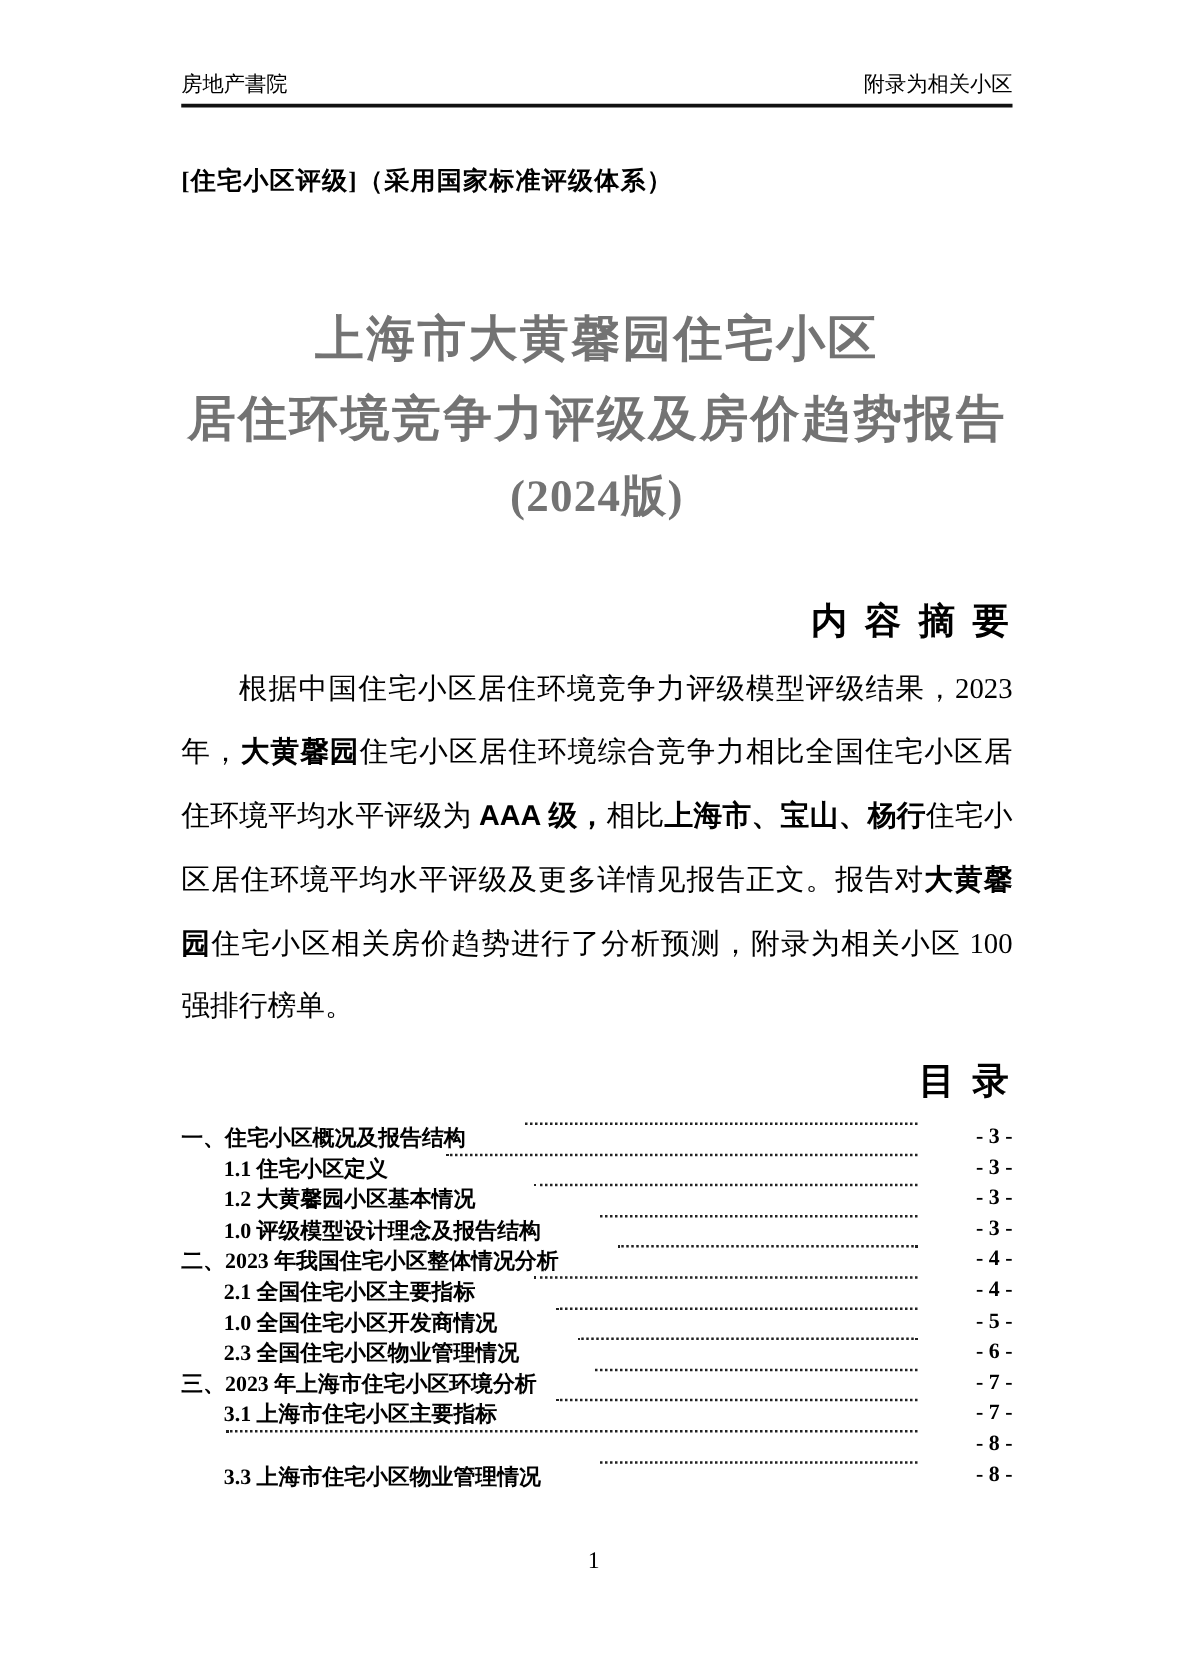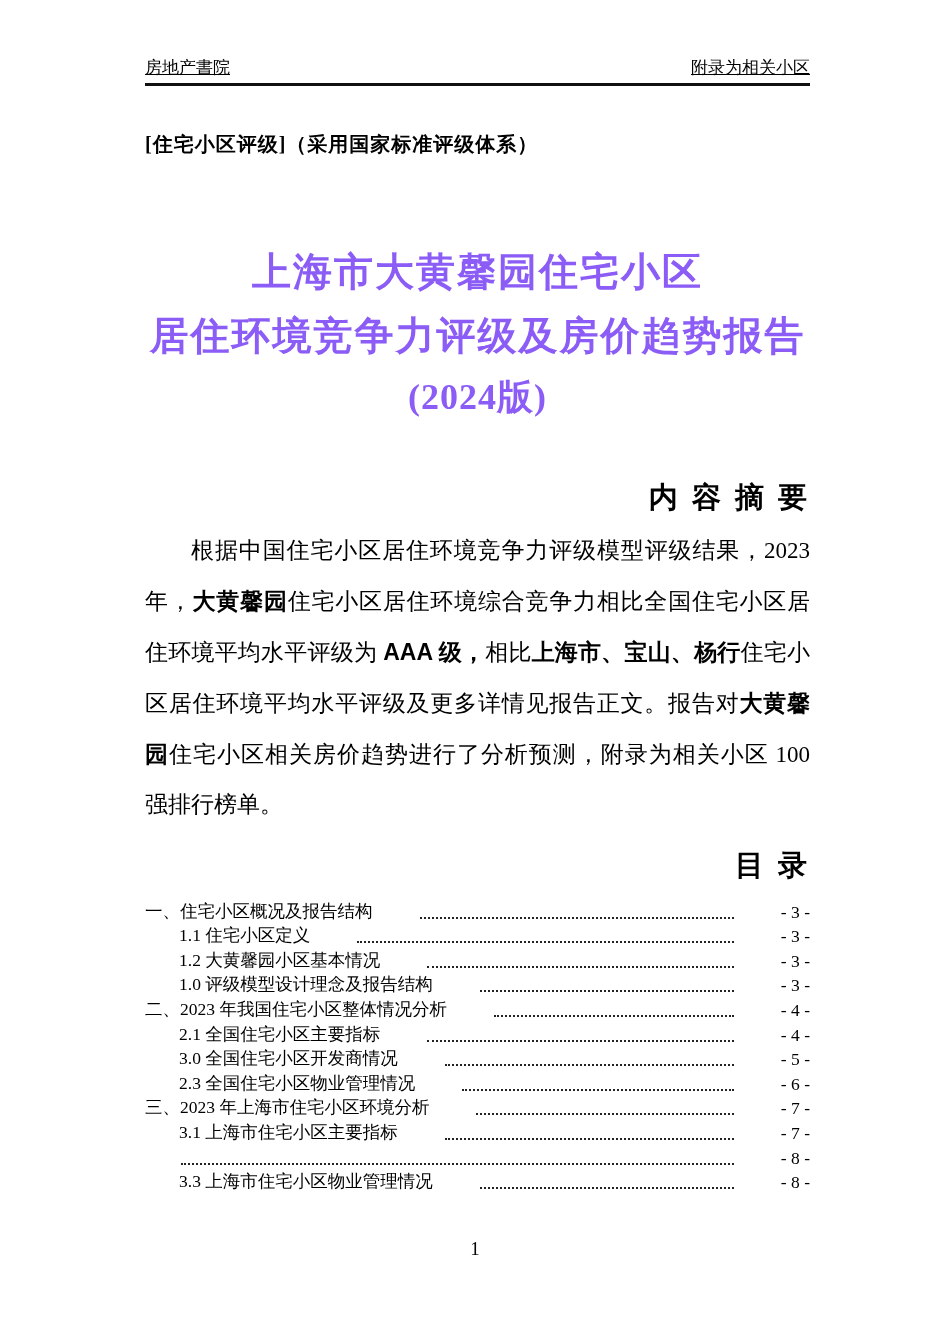--- a/index.html
+++ b/index.html
@@ -18,21 +18,20 @@
   .doc-header {
     margin-top: 57px;
     display: flex;
     justify-content: space-between;
     align-items: flex-end;
     border-bottom: 3px solid #111;
     padding-bottom: 5px;
     font-family: "Liberation Sans", sans-serif;
     font-size: 17px;
     line-height: 21px;
-    text-decoration: underline;
   }
   .tagline {
     margin-top: 45px;
     font-size: 20px;
     font-weight: bold;
     letter-spacing: 1px;
   }
   .title-block {
     margin-top: 82px;
     text-align: center;
@@ -67,24 +66,24 @@
     min-height: 300px;
   }
   .abstract-paragraph .b {
     font-weight: bold;
     font-family: "Liberation Sans", sans-serif;
   }
   .toc-heading { margin-top: 16px; }
   .toc-list { margin-top: 14px; }
   .toc-row {
     display: flex;
-    align-items: flex-end;
+    align-items: flex-start;
     height: 24.6px;
     font-size: 17.5px;
-    font-weight: normal;
+    font-weight: bold;
     white-space: nowrap;
     gap: 45px;
   }
   .toc-row.lvl2 { padding-left: 34px; }
   .toc-label { flex: 0 0 auto; }
   .leader {
     flex: 1 1 auto;
     border-bottom: 2px dotted #222;
     margin: 0 2px 4px 2px;
     min-width: 20px;
@@ -103,21 +102,21 @@
 
 <div class="page">
 
   <div class="doc-header">
     <span>房地产書院</span>
     <span>附录为相关小区</span>
   </div>
 
   <div class="tagline">[住宅小区评级]（采用国家标准评级体系）</div>
 
-  <div class="title-block" style="color: #8b5cf6;">
+  <div class="title-block" style="color: #737373;">
     <div class="title-line">上海市大黄馨园住宅小区</div>
     <div class="title-line">居住环境竞争力评级及房价趋势报告</div>
     <div class="title-edition">(2024版)</div>
   </div>
 
   <div class="section-heading abstract-heading">内 容 摘 要</div>
 
   <div class="abstract-paragraph"><span>根据中国住宅小区居住环境竞争力评级模型评级结果，2023 年，</span><span class="b">大黄馨园</span><span>住宅小区居住环境综合竞争力相比全国住宅小区居住环境平均水平评级为 </span><span class="b">AAA 级，</span><span>相比</span><span class="b">上海市、宝山、杨行</span><span>住宅小区居住环境平均水平评级及更多详情见报告正文。报告对</span><span class="b">大黄馨园</span><span>住宅小区相关房价趋势进行了分析预测，附录为相关小区 100 强排行榜单。</span></div>
 
   <div class="section-heading toc-heading">目 录</div>
@@ -147,21 +146,21 @@
         <span class="toc-label">二、2023 年我国住宅小区整体情况分析</span>
         <span class="leader"></span>
         <span class="toc-page">- 4 -</span>
       </div>
       <div class="toc-row lvl2">
         <span class="toc-label">2.1 全国住宅小区主要指标</span>
         <span class="leader"></span>
         <span class="toc-page">- 4 -</span>
       </div>
       <div class="toc-row lvl2">
-        <span class="toc-label">3.0 全国住宅小区开发商情况</span>
+        <span class="toc-label">1.0 全国住宅小区开发商情况</span>
         <span class="leader"></span>
         <span class="toc-page">- 5 -</span>
       </div>
       <div class="toc-row lvl2">
         <span class="toc-label">2.3 全国住宅小区物业管理情况</span>
         <span class="leader"></span>
         <span class="toc-page">- 6 -</span>
       </div>
       <div class="toc-row">
         <span class="toc-label">三、2023 年上海市住宅小区环境分析</span>

